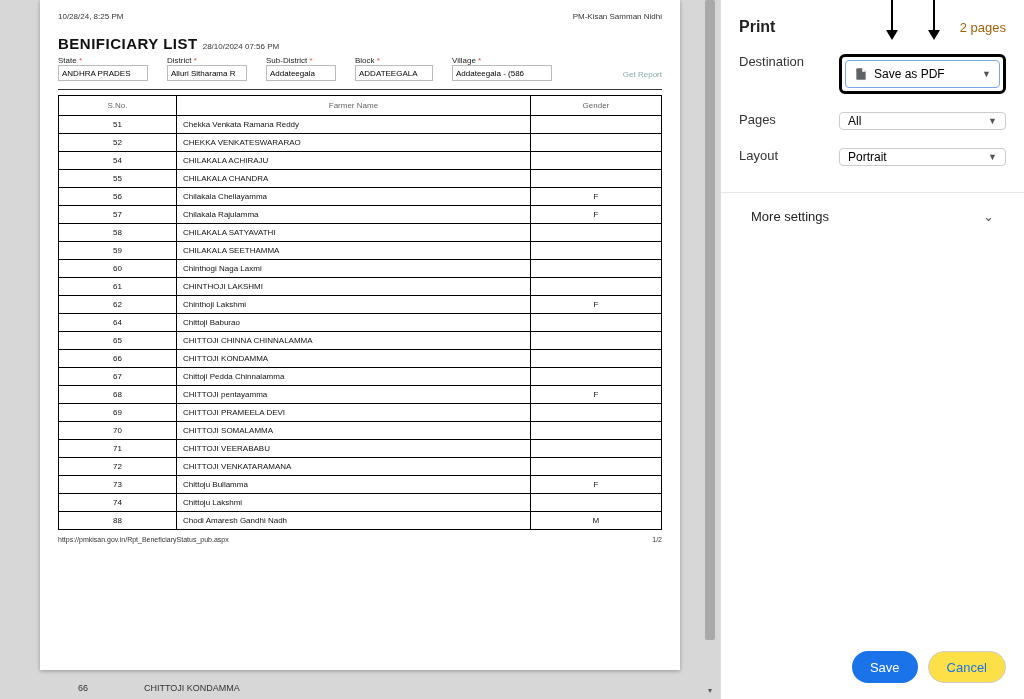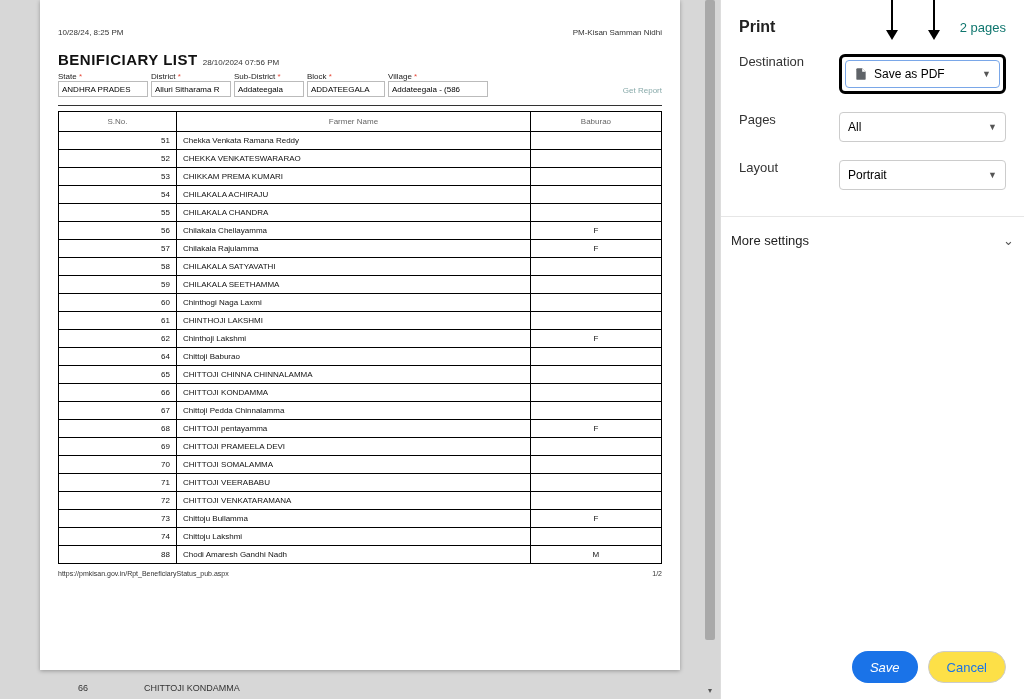--- a/index.html
+++ b/index.html
@@ -1,70 +1,70 @@
 <!DOCTYPE html>
 <html><head>
 <meta charset="utf-8">
 <style>
   * { box-sizing: border-box; margin: 0; padding: 0; }
   html, body { width: 1024px; height: 699px; font-family: 'Segoe UI', Arial, sans-serif; background: #fff; overflow: hidden; }
   .app { display: flex; width: 100%; height: 100%; }
   .preview-pane { width: 720px; height: 699px; background: #d7d7d7; padding: 0 40px 0 40px; position: relative; overflow: hidden; }
-  .preview-page { width: 100%; height: 670px; background: #fff; margin-top: 0; box-shadow: 0 1px 4px rgba(0,0,0,.3); padding: 28px 18px; position: relative; font-size: 8px; color: #111; }
+  .preview-page { width: 100%; height: 670px; background: #fff; margin-top: 0; box-shadow: 0 1px 4px rgba(0,0,0,.3); padding: 12px 18px; position: relative; font-size: 8px; color: #111; }
   .page-hdr { display: flex; justify-content: space-between; font-size: 8px; color: #333; }
   .title-row { display: flex; align-items: baseline; margin-top: 14px; }
   .title-row h1 { font-size: 15px; font-weight: 700; letter-spacing: .5px; }
   .title-row .ts { font-size: 8px; margin-left: 5px; color: #333; }
-  .filter-bar { display: flex; gap: 3px; border-bottom: 1px solid #333; padding: 4px 0 8px 0; font-size: 8px; }
+  .filter-bar { display: flex; gap: 19px; border-bottom: 1px solid #333; padding: 4px 0 8px 0; font-size: 8px; }
   .filter-item { display: flex; flex-direction: column; }
   .filter-item label { font-size: 8px; color: #222; }
   .filter-item label .req { color: #e74c3c; }
   .filter-item input { border: 1px solid #bbb; padding: 2px 3px; font-size: 8px; height: 16px; width: 80px; }
   .filter-item.state input { width: 90px; }
   .filter-item.dist input { width: 80px; }
   .filter-item.sub input { width: 70px; }
   .filter-item.block input { width: 78px; }
   .filter-item.vill input { width: 100px; }
   .get-report { align-self: flex-end; color: #8aa; font-size: 8px; margin-left: auto; margin-bottom: 2px; }
   table.report { width: 100%; border-collapse: collapse; margin-top: 5px; table-layout: fixed; }
   table.report th, table.report td { border: 1px solid #000; font-size: 8px; padding: 4px 6px; }
   table.report th { font-weight: 400; color: #666; text-align: center; height: 20px; }
-  table.report td.sno { text-align: right; width: 90px; }
+  table.report td.sno { text-align: center; width: 90px; }
   table.report td.name { width: 270px; }
   table.report td.gender { text-align: center; width: 100px; }
   table.report col.c1 { width: 90px; }
   table.report col.c2 { width: 270px; }
   table.report col.c3 { width: 100px; }
   .page-ftr { display: flex; justify-content: space-between; font-size: 7px; color: #333; margin-top: 6px; }
   .under-row { position: absolute; bottom: 6px; left: 40px; right: 40px; display: flex; font-size: 9px; color: #333; }
   .under-row .sn { width: 86px; text-align: center; }
   .under-row .nm { padding-left: 18px; }
   .preview-scroll { position: absolute; right: 4px; top: 0; bottom: 0; width: 14px; }
   .preview-scroll .thumb { position: absolute; right: 1px; width: 10px; background: #a9a9a9; border-radius: 2px; top: 0; height: 640px; }
   .preview-scroll .arrow { position: absolute; right: 1px; width: 10px; height: 10px; bottom: 4px; display:flex; align-items:center; justify-content:center; font-size:8px; color:#555;}
   
   .side { width: 304px; height: 699px; border-left: 1px solid #ddd; display: flex; flex-direction: column; position: relative; background: #fff; }
   .side-top { padding: 18px 18px 8px 18px; }
   .print-row { display: flex; justify-content: space-between; align-items: center; margin-bottom: 18px; }
   .print-row h2 { font-size: 16px; font-weight: 700; color: #222; }
-  .print-row .pages { font-size: 13px; color: #0f766e; }
+  .print-row .pages { font-size: 13px; color: #a16207; }
   .opt-row { display: flex; margin-bottom: 18px; }
   .opt-row .lbl { width: 100px; font-size: 13px; color: #333; }
-  .dropdown { flex: 1; border: 1px solid #ccc; border-radius: 4px; height: 30px; display: flex; align-items: center; padding: 0 8px; font-size: 12px; position: relative; background: #fff; }
+  .dropdown { flex: 1; border: 1px solid #ccc; border-radius: 4px; height: 18px; display: flex; align-items: center; padding: 0 8px; font-size: 12px; position: relative; background: #fff; }
   .dropdown .caret { margin-left: auto; font-size: 9px; color: #555; }
   .dest-wrap { border: 3px solid #000; border-radius: 6px; padding: 3px; flex: 1; }
   .dest-dd { border: 1px solid #7aa7e8; border-radius: 4px; height: 28px; display:flex; align-items:center; padding: 0 8px; font-size: 12px; position: relative; background:#fff; }
   .dest-dd .pdf-icon { width: 14px; height: 14px; margin-right: 6px; display:inline-flex; }
   .dest-dd .caret { margin-left: auto; font-size: 9px; color: #555; }
   .divider { height: 1px; background: #e6e6e6; margin: 0; }
-  .more-settings { padding: 16px 10px; display: flex; align-items: center; font-size: 13px; color: #222; text-align: right; }
+  .more-settings { padding: 16px 30px; display: flex; align-items: center; font-size: 13px; color: #222; text-align: right; }
   .more-settings .chev { margin-left: auto; font-size: 13px; color: #555; }
   .side-footer { margin-top: auto; padding: 16px 18px; display: flex; justify-content: flex-end; gap: 10px; }
   .btn { height: 32px; padding: 0 18px; border-radius: 16px; font-size: 13px; display:flex; align-items:center; justify-content:center; cursor:pointer; }
-  .btn-save { background: #1a73e8; color: #fff; border: none; font-style: italic; }
+  .btn-save { background: #1a73e8; color: #fff; border: none; }
   .btn-cancel { background: #fde047; color: #1a73e8; border: 1px solid #ccc; }
   .edge-strip { position: absolute; top: 0; left: 0; width: 3px; height: 100%; background: #1a73e8; opacity: .2; }
   .arrows-overlay { position: absolute; top: 0; right: 80px; display: flex; gap: 22px; pointer-events:none; }
   .arrow-down { width: 20px; height: 40px; display:flex; flex-direction:column; align-items:center; }
   .arrow-down .shaft { width: 2px; flex: 1; background: #000; }
   .arrow-down .head { width: 0; height: 0; border-left: 6px solid transparent; border-right: 6px solid transparent; border-top: 10px solid #000; }
 </style>
 </head>
 <body>
 
@@ -108,37 +108,32 @@
       <table class="report">
         <colgroup>
             <col class="c1">
             <col class="c2">
             <col class="c3">
           </colgroup>
         <thead>
           <tr>
             <th>S.No.</th>
             <th>Farmer Name</th>
-            <th>Baburao</th>
+            <th>Gender</th>
           </tr>
         </thead>
         <tbody id="tbody">
             <tr>
               <td class="sno">51</td>
               <td class="name">Chekka Venkata Ramana Reddy</td>
               <td class="gender"></td>
             </tr>
             <tr>
               <td class="sno">52</td>
               <td class="name">CHEKKA VENKATESWARARAO</td>
-              <td class="gender"></td>
-            </tr>
-            <tr>
-              <td class="sno">53</td>
-              <td class="name">CHIKKAM PREMA KUMARI</td>
               <td class="gender"></td>
             </tr>
             <tr>
               <td class="sno">54</td>
               <td class="name">CHILAKALA ACHIRAJU</td>
               <td class="gender"></td>
             </tr>
             <tr>
               <td class="sno">55</td>
               <td class="name">CHILAKALA CHANDRA</td>

